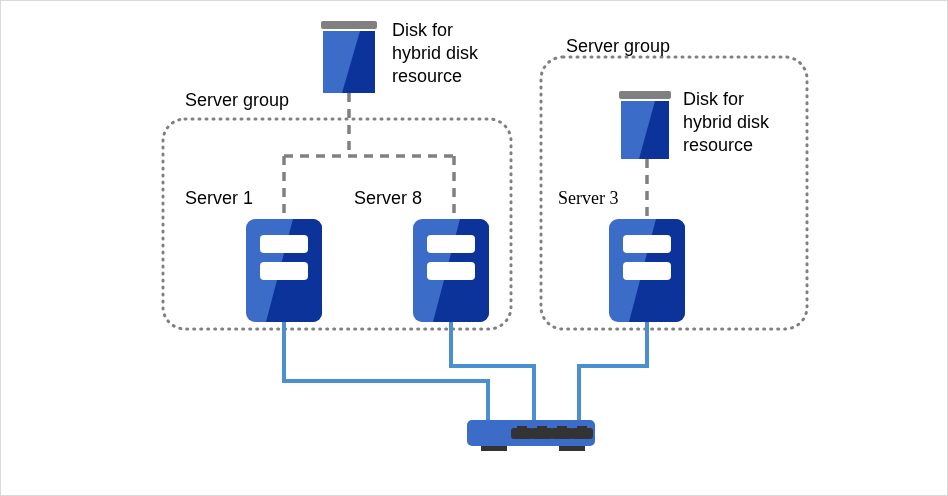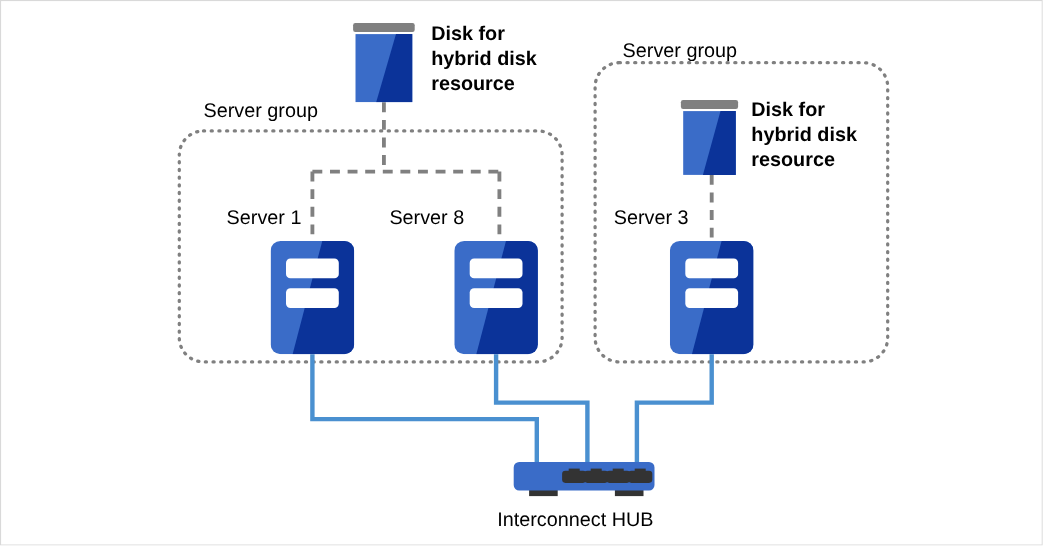--- a/index.html
+++ b/index.html
@@ -31,21 +31,20 @@
     position: absolute;
     font-family: "Liberation Sans", sans-serif;
     font-size: 18px;
     line-height: 23px;
     color: #000000;
     white-space: pre;
     letter-spacing: 0px;
   }
   .label-multiline {
     white-space: pre-line;
-    font-weight: bold;
   }
 </style>
 </head>
 <body>
 
 <div id="diagram-frame">
 
   <svg id="diagram-svg" viewBox="0 0 948 496">
     <defs>
       <clipPath id="clip-server-1">
@@ -147,29 +146,28 @@
         <path d="M 573 427 h 16 a 3 3 0 0 1 3 3 v 5 a 3 3 0 0 1 -3 3 h -16 a 3 3 0 0 1 -3 -3 v -5 a 3 3 0 0 1 3 -3 z" fill="#333333"></path>
         <rect x="576" y="425" width="10" height="4" fill="#333333"></rect>
       </g>
     </g>
   </svg>
 
   <div class="diagram-label" style="left:184px; top:88px;">Server group</div>
 
   <div class="diagram-label" style="left:565px; top:34px;">Server group</div>
 
-  <div class="diagram-label" style="left:184px; top:186px;margin-left:21px;">Server 1</div>
+  <div class="diagram-label" style="left:184px; top:186px;">Server 1</div>
 
   <div class="diagram-label" style="left:353px; top:186px;">Server 8</div>
 
-  <div class="diagram-label" style="left:557px; top:186px;">Server 3</div>
+  <div class="diagram-label" style="left:557px; top:186px;font-family:Liberation Serif, serif;">Server 3</div>
 
   <div class="diagram-label label-multiline" style="left:391px; top:18px;">Disk for
 hybrid disk
 resource</div>
 
   <div class="diagram-label label-multiline" style="left:682px; top:87px;">Disk for
 hybrid disk
 resource</div>
 
-  <div class="diagram-label" style="left:451px; top:460px;">Interconnect HUB</div>
 
 </div>
 
 </body></html>

